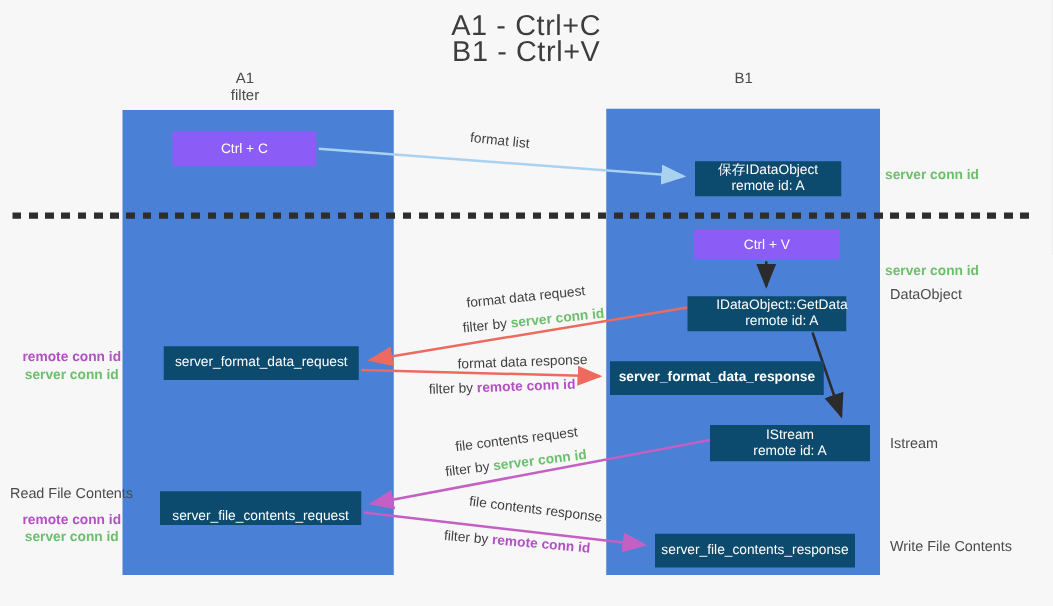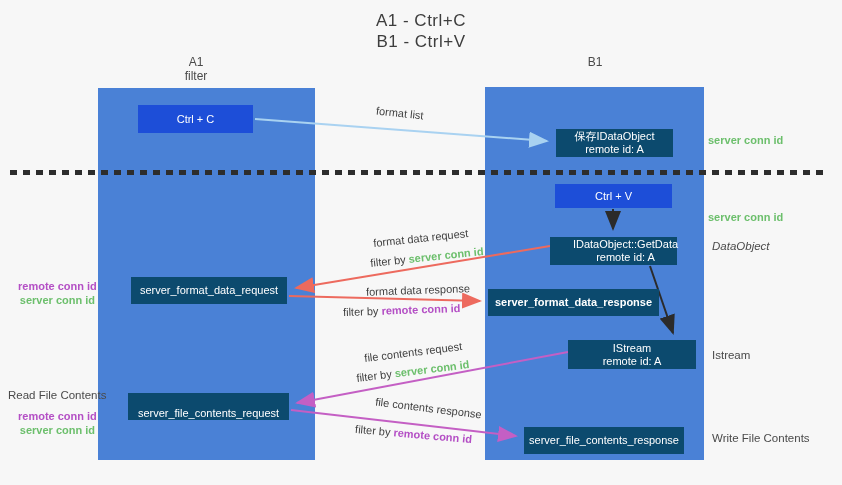--- a/index.html
+++ b/index.html
@@ -9,21 +9,21 @@
     position: relative;
     width: 842px; height: 485px;
     background: #f7f7f7;
     overflow: hidden;
   }
   .abs { position: absolute; }
   .title {
     left: 0; right: 0; top: 10px;
     text-align: center;
     color: #3d3d3d;
-    font-size: 17px;
+    font-size: 23px;
     line-height: 21px;
     letter-spacing: 0.5px;
   }
   .lane {
     background: #4a81d6;
   }
   .lane-header {
     text-align: center;
     color: #4a4a4a;
     font-size: 12px;
@@ -33,21 +33,21 @@
     display: flex;
     flex-direction: column;
     align-items: center;
     justify-content: center;
     color: #ffffff;
     font-size: 11px;
     line-height: 13px;
     text-align: center;
     white-space: nowrap;
   }
-  .node.green { background: #1d4ed8; }
+  .node.green { background: #8b5cf6; }
   .node.orange { background: #0c4a6e; }
   .edge-label {
     color: #3f3f3f;
     font-size: 11px;
     white-space: nowrap;
   }
   .hl-green { color: #6cbf6c; font-weight: bold; }
   .hl-purple { color: #b44fc5; font-weight: bold; }
   .side-label {
     color: #4a4a4a;
@@ -167,21 +167,21 @@
   <div class="abs edge-label" style="left:356px; top:365px; transform:rotate(-7deg);">
     <span>filter by </span><span class="hl-green">server conn id</span>
   </div>
   <div class="abs edge-label" style="left:375px; top:402px; transform:rotate(7deg);">file contents response</div>
   <div class="abs edge-label" style="left:355px; top:428px; transform:rotate(5deg);">
     <span>filter by </span><span class="hl-purple">remote conn id</span>
   </div>
 
   <div class="abs conn-label hl-green" style="left:708px; top:133px;">server conn id</div>
   <div class="abs conn-label hl-green" style="left:708px; top:210px;">server conn id</div>
-  <div class="abs side-label" style="left:712px; top:240px;font-style:italic;">DataObject</div>
+  <div class="abs side-label" style="left:712px; top:230px;">DataObject</div>
   <div class="abs side-label" style="left:712px; top:349px;">Istream</div>
   <div class="abs side-label" style="left:712px; top:432px;">Write File Contents</div>
 
   <div class="abs conn-label" style="left:18px; top:279px; width:77px;">
     <div class="hl-purple">remote conn id</div>
     <div class="hl-green">server conn id</div>
   </div>
   <div class="abs side-label" style="left:8px; top:389px;">Read File Contents</div>
   <div class="abs conn-label" style="left:18px; top:409px; width:77px;">
     <div class="hl-purple">remote conn id</div>

